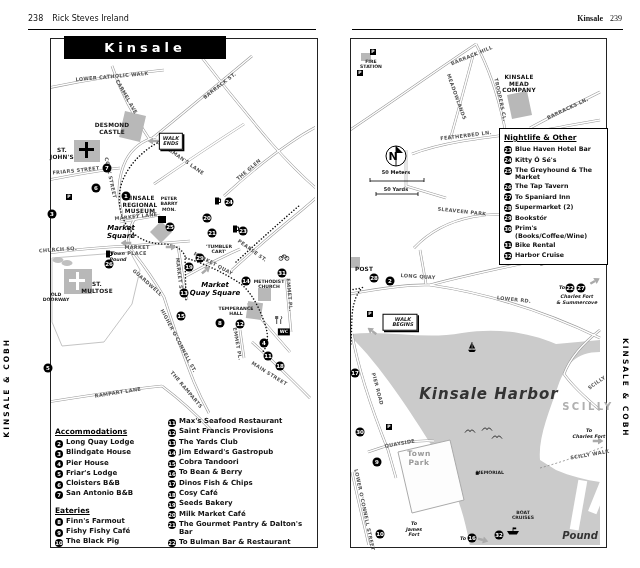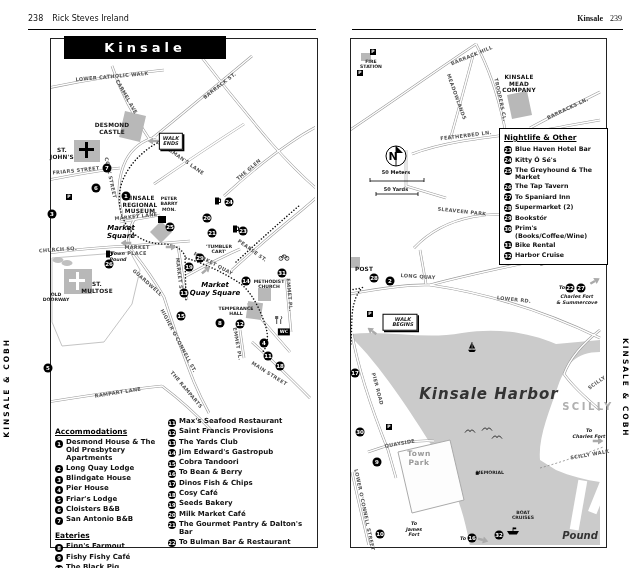--- a/index.html
+++ b/index.html
@@ -398,24 +398,20 @@
       <div class="icon doticon" style="left: 477px; top: 473px;"></div>
       <div class="icon" style="left: 388px; top: 322px; transform: translate(-50%, -50%) rotate(0deg);"><svg width="9" height="7" viewBox="0 0 9 7">
           <ellipse cx="2.2" cy="2.4" rx="1.4" ry="2.2" fill="#000"></ellipse>
           <ellipse cx="6.6" cy="4.2" rx="1.4" ry="2.2" fill="#000"></ellipse>
         </svg></div>
     </div>
 
   <div id="legend-col1" class="legend">
       <div class="sec-title">Accommodations</div>
       <div class="lrow">
-        <span class="lnum">1</span>
-        <span class="ltxt">Desmond House &amp; The Old Presbytery Apartments</span>
-      </div>
-      <div class="lrow">
         <span class="lnum">2</span>
         <span class="ltxt">Long Quay Lodge</span>
       </div>
       <div class="lrow">
         <span class="lnum">3</span>
         <span class="ltxt">Blindgate House</span>
       </div>
       <div class="lrow">
         <span class="lnum">4</span>
         <span class="ltxt">Pier House</span>

